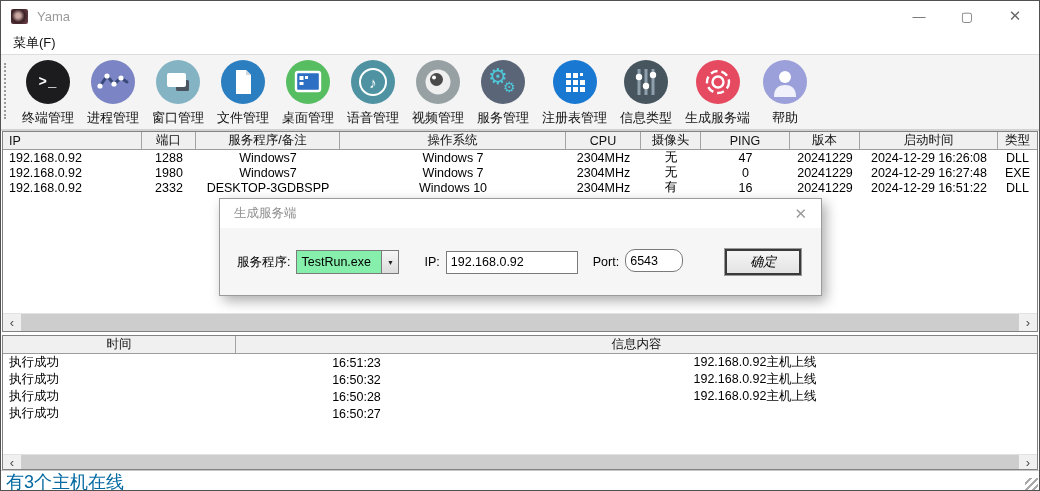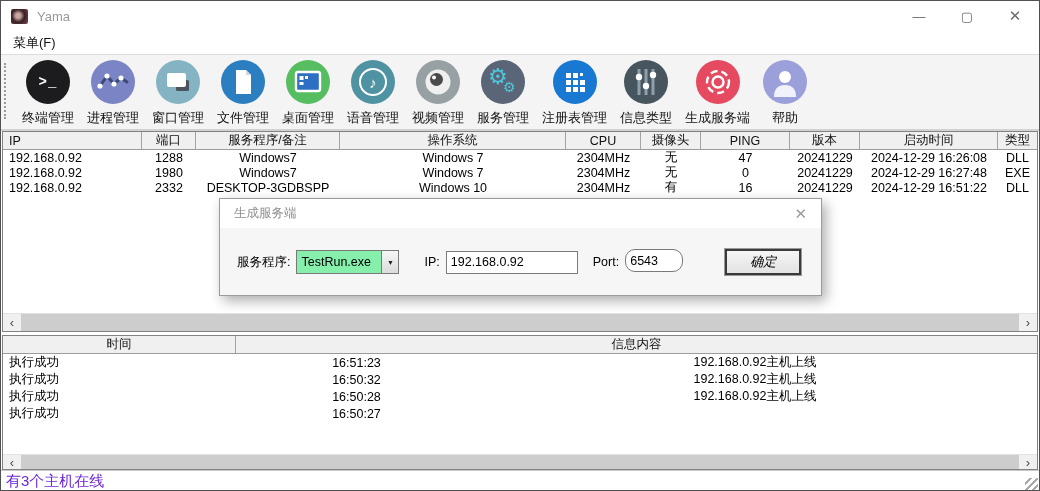--- a/index.html
+++ b/index.html
@@ -63,21 +63,21 @@
 
   
   .hscroll { height:18px; display:flex; background:#f0f0f0; flex:0 0 auto; border-top:1px solid #e2e2e2; }
   .log-panel .hscroll { height:15px; }
   .sb-btn { width:18px; display:flex; align-items:center; justify-content:center;
             color:#4a4a4a; font-size:13px; background:#f0f0f0; }
   .sb-thumb { flex:1; background:#cdcdcd; }
 
   
   .statusbar { height:22px; border-top:1px solid #c8c8c8; display:flex; align-items:center;
-               padding-left:5px; font-size:15px; color:#6d28d9; background:#fff; position:relative; flex:0 0 auto; }
+               padding-left:5px; font-size:18px; color:#0369a1; background:#fff; position:relative; flex:0 0 auto; }
   .resize-grip { position:absolute; right:1px; bottom:1px; width:13px; height:13px;
      background: repeating-linear-gradient(135deg, transparent 0 3px, #a9a9a9 3px 5px); }
 
   
   .dialog { position:absolute; left:218px; top:197px; width:603px; height:98px;
             background:#f6f6f6; border:1px solid #9b9b9b; box-shadow:4px 5px 12px rgba(0,0,0,.32); z-index:10; }
   .dlg-titlebar { height:29px; background:#fff; display:flex; align-items:center; padding:0 14px; }
   .dlg-title { color:#8e8e8e; font-size:12.5px; }
   .dlg-close { margin-left:auto; color:#9a9a9a; font-size:15px; }
   .dlg-body { height:68px; display:flex; align-items:center; padding-left:17px; }

